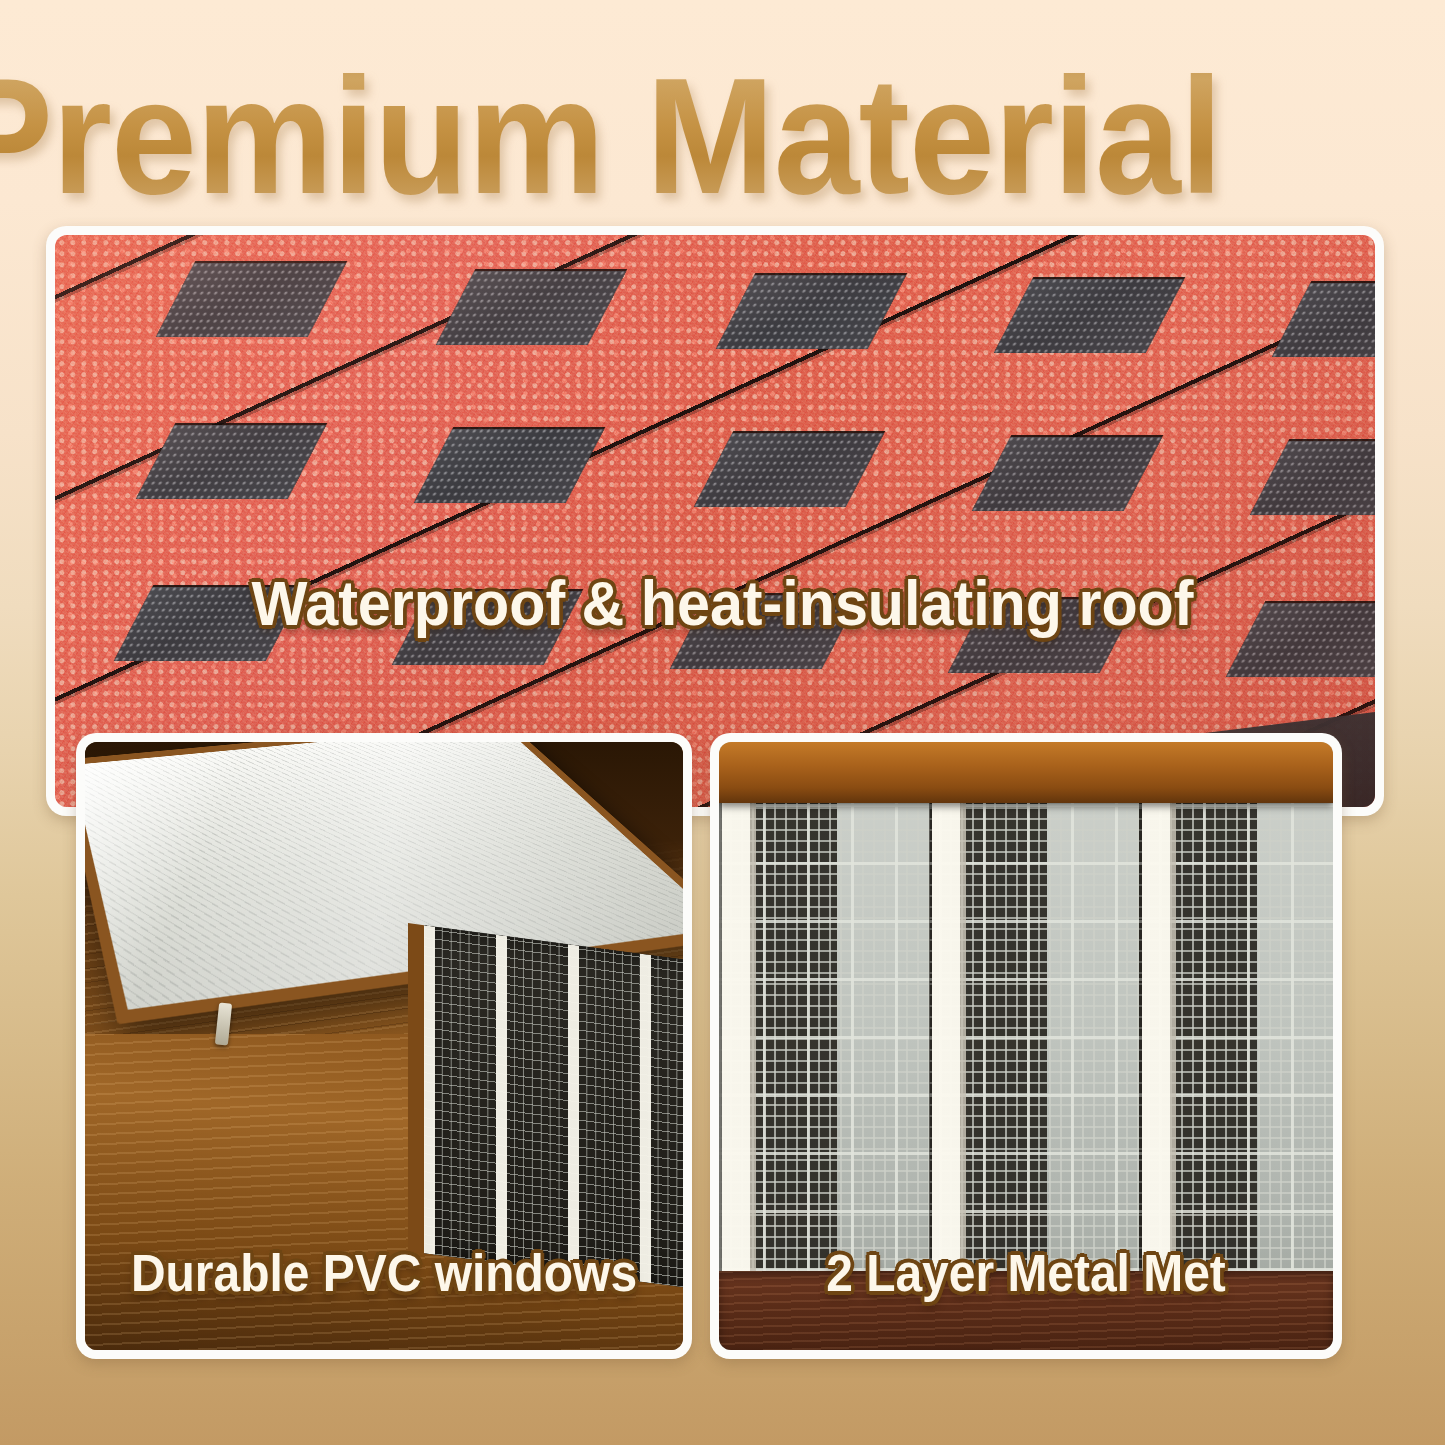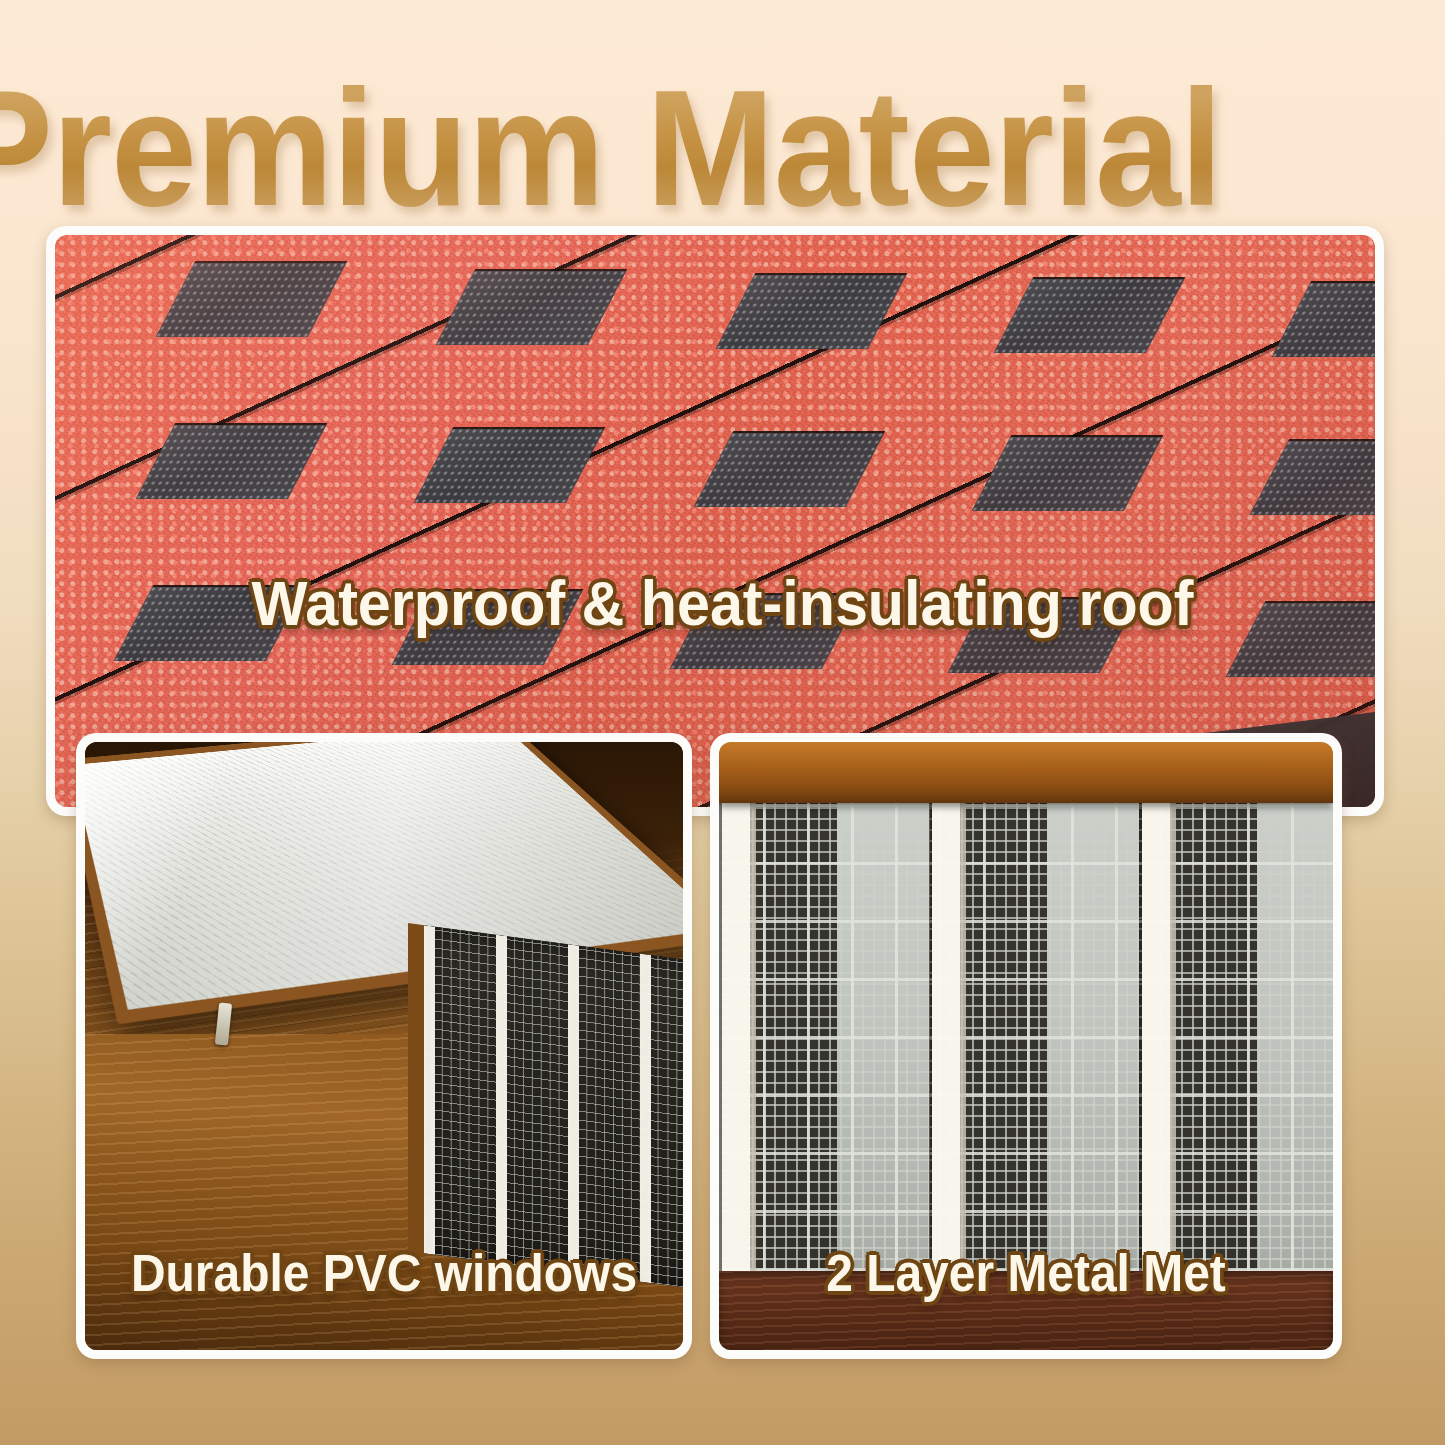--- a/index.html
+++ b/index.html
@@ -15,21 +15,21 @@
       #DFC79A 62%,
       #D7BB8A 72%,
       #CFAE79 82%,
       #C8A36D 92%,
       #C39A64 100%);
     position:relative;
   }
 
   
   .title-wrap{
-    position:absolute;left:0;top:60px;width:1172px;height:175px;
+    position:absolute;left:0;top:48px;width:1172px;height:175px;
     display:flex;align-items:center;justify-content:center;
     pointer-events:none;
   }
   .title{
     font-size:166px;
     line-height:1;
     font-weight:700;
     letter-spacing:-1px;
     transform:scaleX(0.93);
     transform-origin:center;

